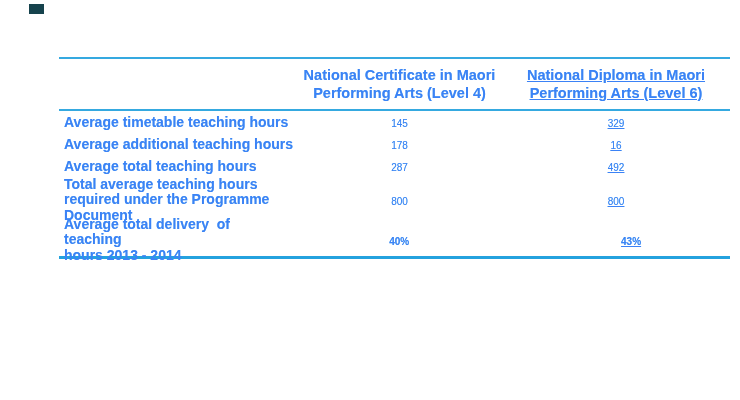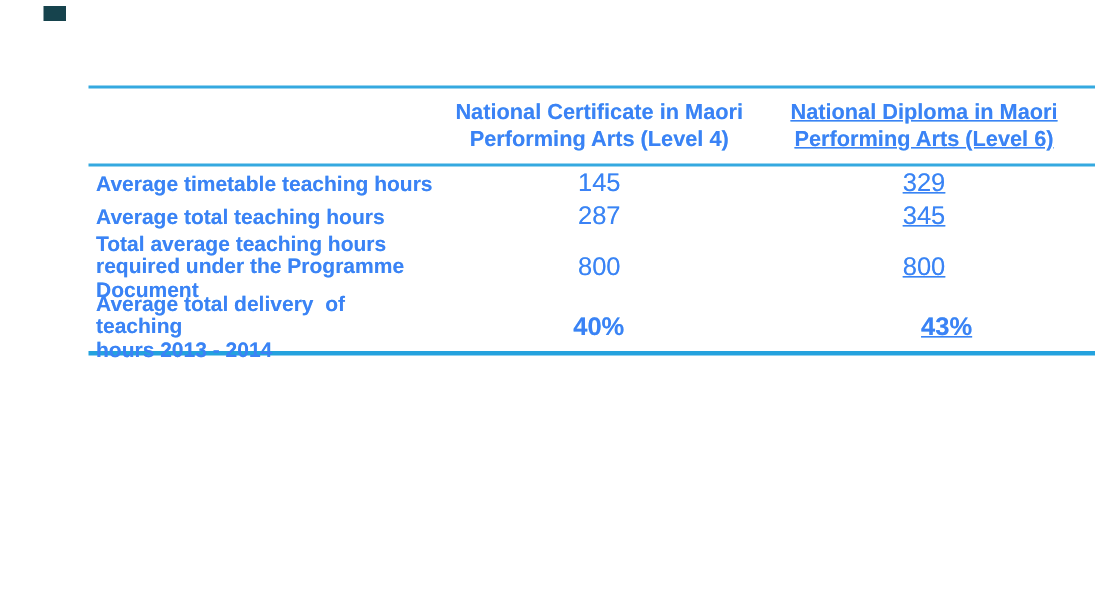--- a/index.html
+++ b/index.html
@@ -60,21 +60,21 @@
     font-size: 14px;
     line-height: 15.5px;
     white-space: pre-wrap;
   }
   .row-sm { height: 22px; }
   .row-lg { height: 46px; }
   .row-md { height: 33px; padding-top: 1px; box-sizing: border-box; gap: 44px; }
   .row-sm .row-label { line-height: 22px; }
   .cell-value {
     font-weight: normal;
-    font-size: 17px;
+    font-size: 10px;
   }
   .bold-value .cell-value {
     font-weight: bold;
   }
 </style>
 </head>
 <body>
 
 <div class="page">
 
@@ -89,25 +89,30 @@
       <div class="c3 header-cell">National Diploma in Maori
 Performing Arts (Level 6)</div>
     </div>
 
     <div class="trow row-sm">
       <div class="c1 row-label">Average timetable teaching hours</div>
       <div class="c2"><span class="cell-value">145</span></div>
       <div class="c3"><span class="cell-value">329</span></div>
     </div>
 
+    <div class="trow row-sm">
+      <div class="c1 row-label">Average additional teaching hours</div>
+      <div class="c2"><span class="cell-value">178</span></div>
+      <div class="c3"><span class="cell-value">16</span></div>
+    </div>
 
     <div class="trow row-sm">
       <div class="c1 row-label">Average total teaching hours</div>
       <div class="c2"><span class="cell-value">287</span></div>
-      <div class="c3"><span class="cell-value">345</span></div>
+      <div class="c3"><span class="cell-value">492</span></div>
     </div>
 
     <div class="trow row-lg">
       <div class="c1 row-label">Total average teaching hours
 required under the Programme
 Document</div>
       <div class="c2"><span class="cell-value">800</span></div>
       <div class="c3"><span class="cell-value">800</span></div>
     </div>
 

